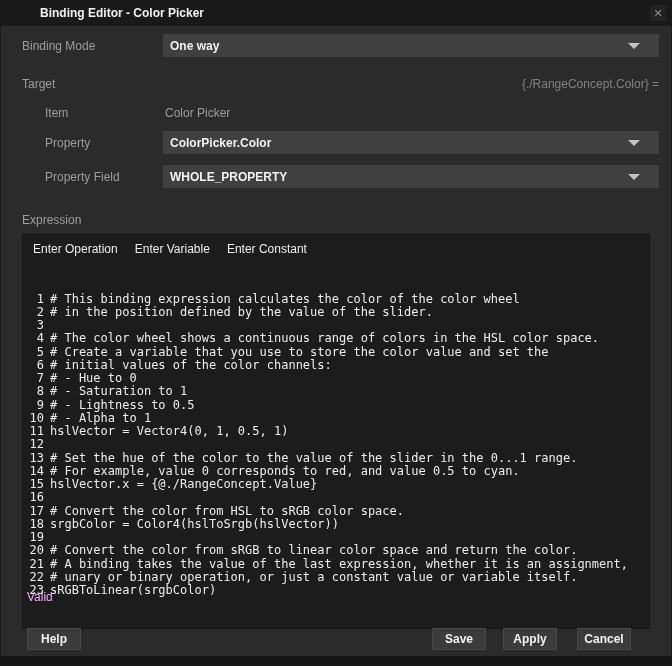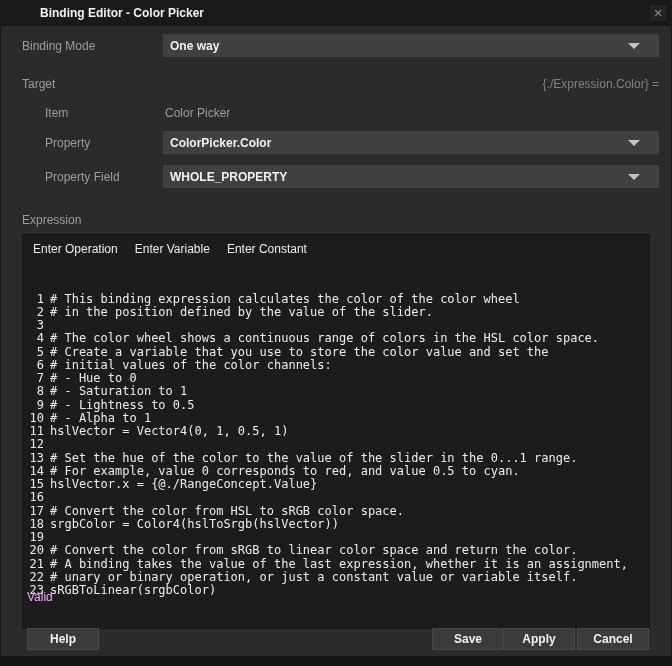--- a/index.html
+++ b/index.html
@@ -39,21 +39,21 @@
   .toolbar-btn{font-size:12px;color:#ededed;cursor:default;white-space:nowrap;}
   .code{
     position:absolute;top:31px;left:6px;right:4px;
     font-family:"DejaVu Sans Mono","Liberation Mono",monospace;
     font-size:12px;line-height:13.25px;color:#ededed;white-space:pre;
   }
   .code-line{height:13.25px;}
   .code-line .ln{display:inline-block;width:15px;text-align:right;margin-right:6px;}
   .status-valid{position:absolute;left:27px;top:590px;font-size:12px;color:#f0abfc;}
   .btn{
-    position:absolute;top:628px;width:72px;height:22px;background:#3b3b3b;
+    position:absolute;top:628px;width:54px;height:22px;background:#3b3b3b;
     border:1px solid #484848;box-sizing:border-box;color:#f2f2f2;font-size:12px;
     font-weight:700;display:flex;align-items:center;justify-content:center;cursor:default;
     font-family:"Liberation Sans",sans-serif;
   }
   .btn-help{left:27px;}
   .btn-save{left:432px;}
   .btn-apply{left:503px;}
   .btn-cancel{left:577px;}
   .bottom-strip{position:absolute;left:0;right:0;top:656px;height:10px;background:#161616;}
 </style>
@@ -67,21 +67,21 @@
   </div>
   <div class="close-btn">✕</div>
 
   <span class="lbl" style="left:22px;top:39px;">Binding Mode</span>
   <div class="dropdown" style="top:34px;">
     <span>One way</span>
     <span class="dd-arrow"></span>
   </div>
 
   <span class="section-lbl" style="left:22px;top:77px;">Target</span>
-  <span class="hint" style="right:13px;top:77px;">{./Expression.Color} =</span>
+  <span class="hint" style="right:13px;top:77px;">{./RangeConcept.Color} =</span>
 
   <span class="lbl" style="left:45px;top:106px;">Item</span>
   <span class="value-static" style="left:165px;top:106px;">Color Picker</span>
 
   <span class="lbl" style="left:45px;top:136px;">Property</span>
   <div class="dropdown" style="top:131px;">
     <span>ColorPicker.Color</span>
     <span class="dd-arrow"></span>
   </div>
 

